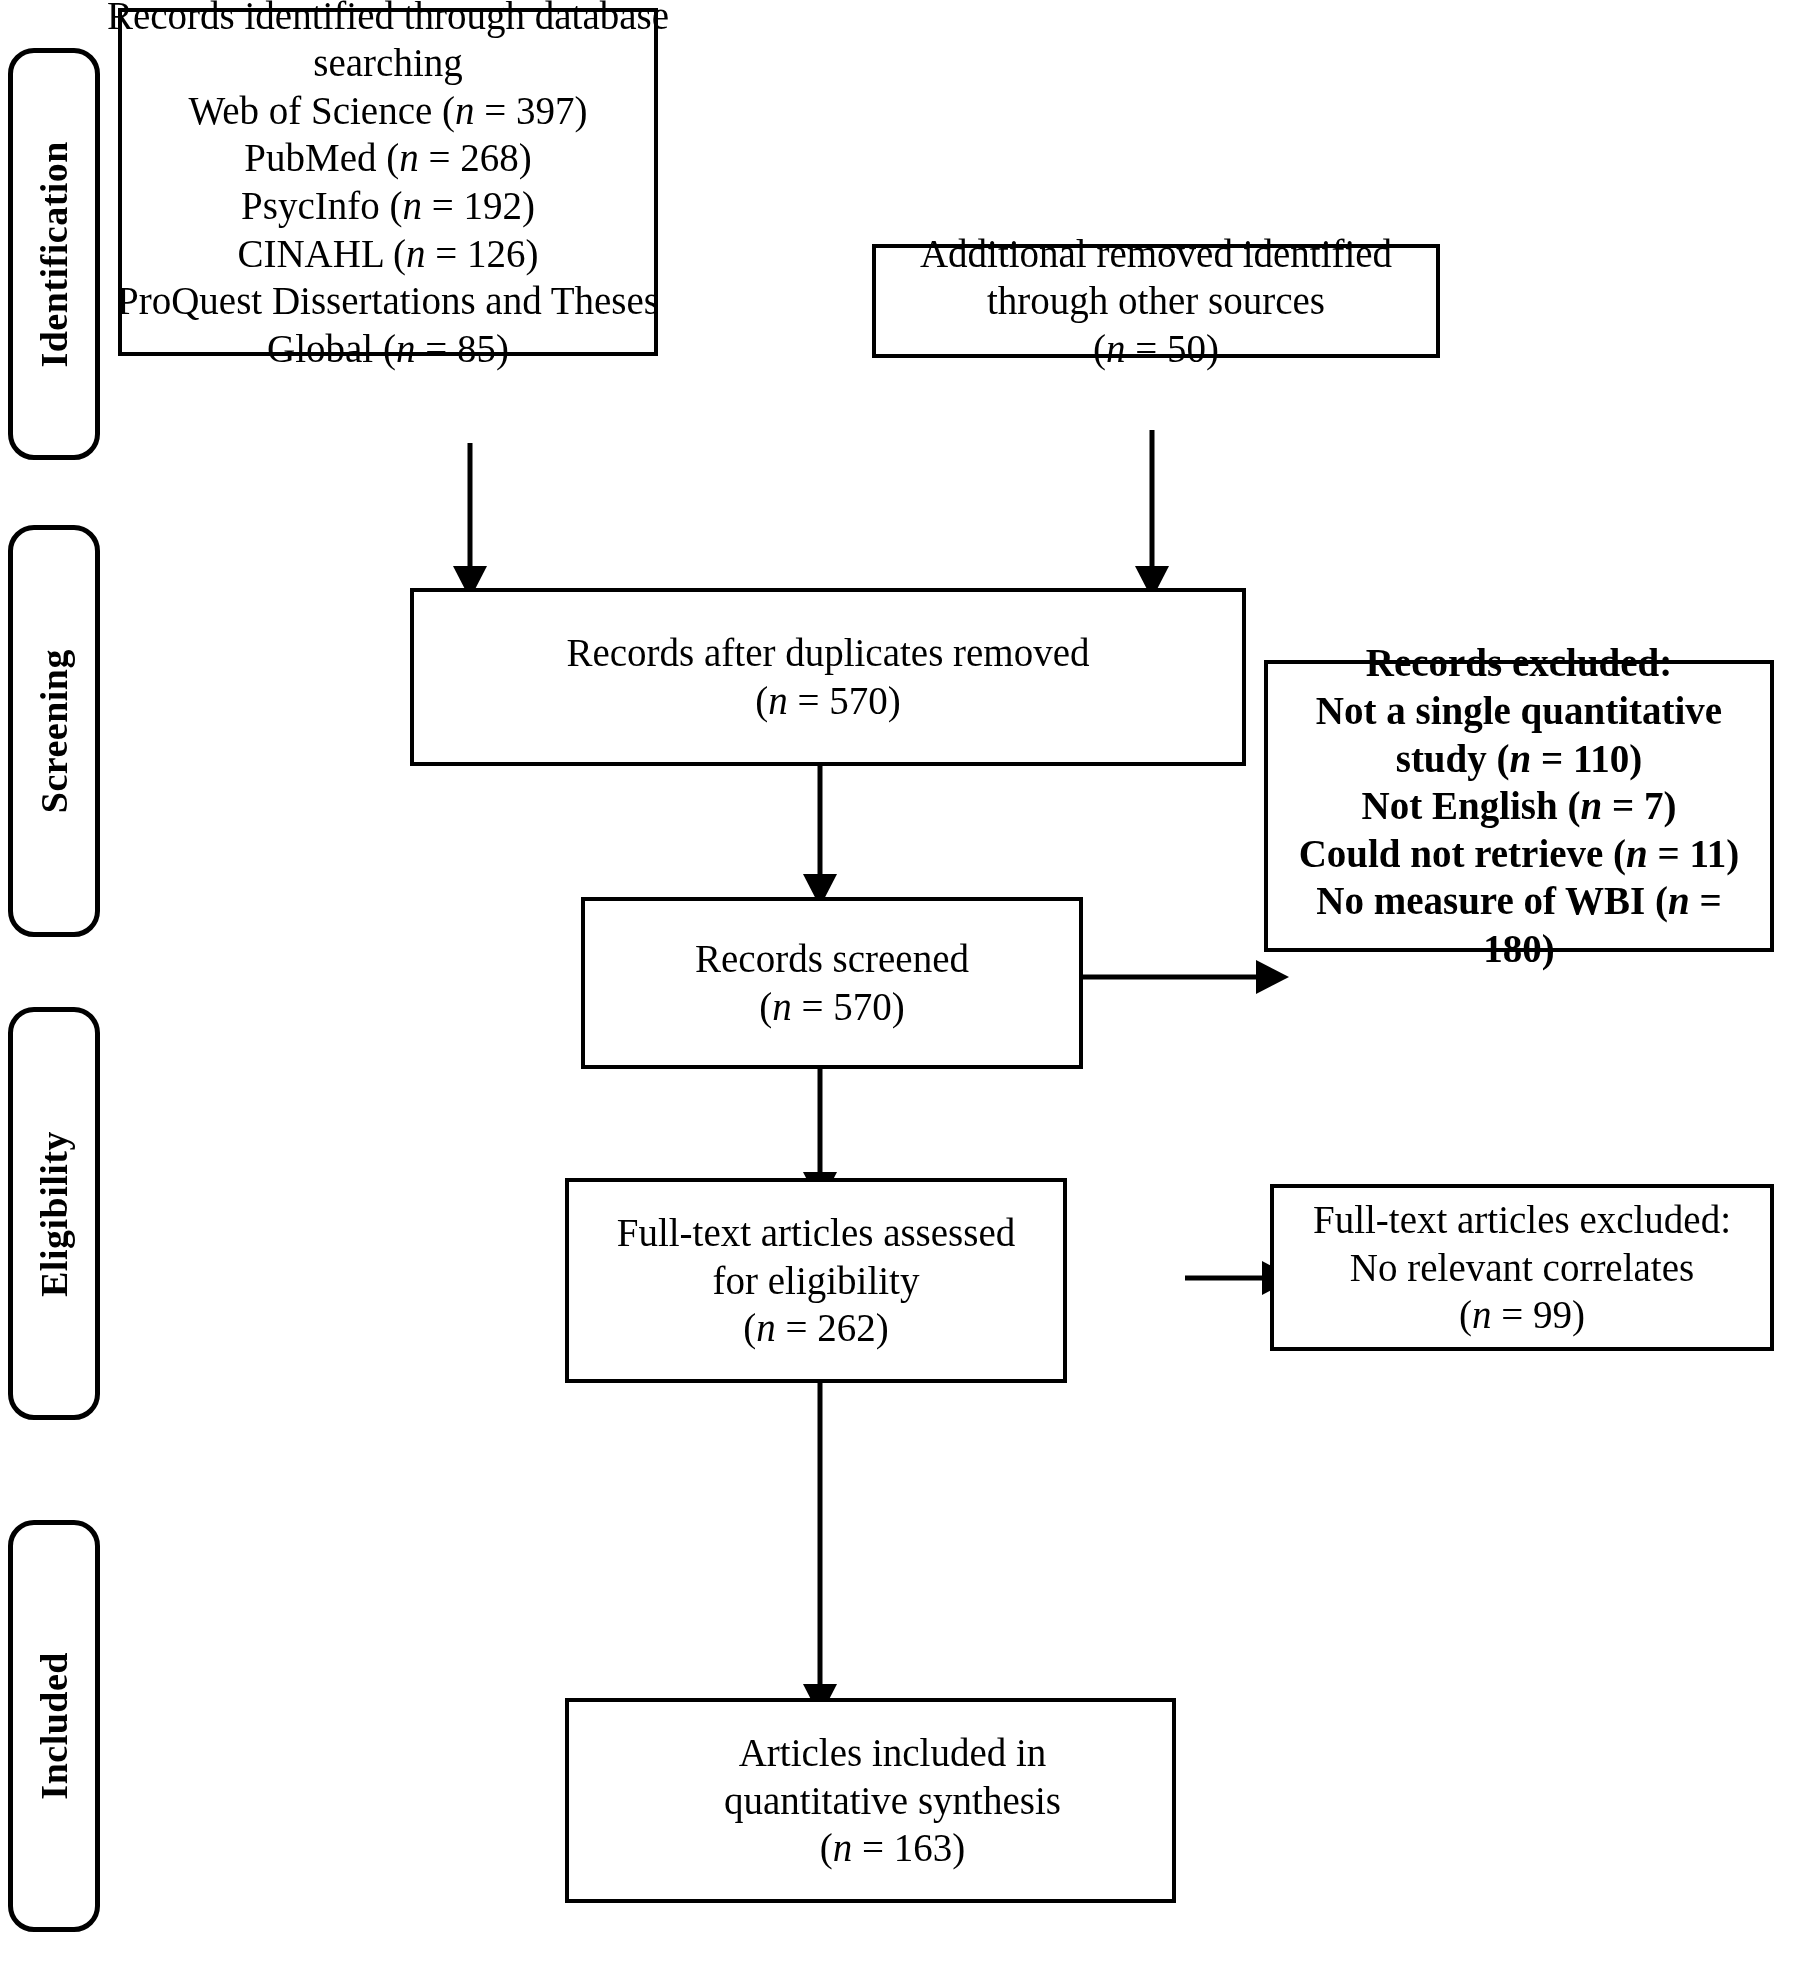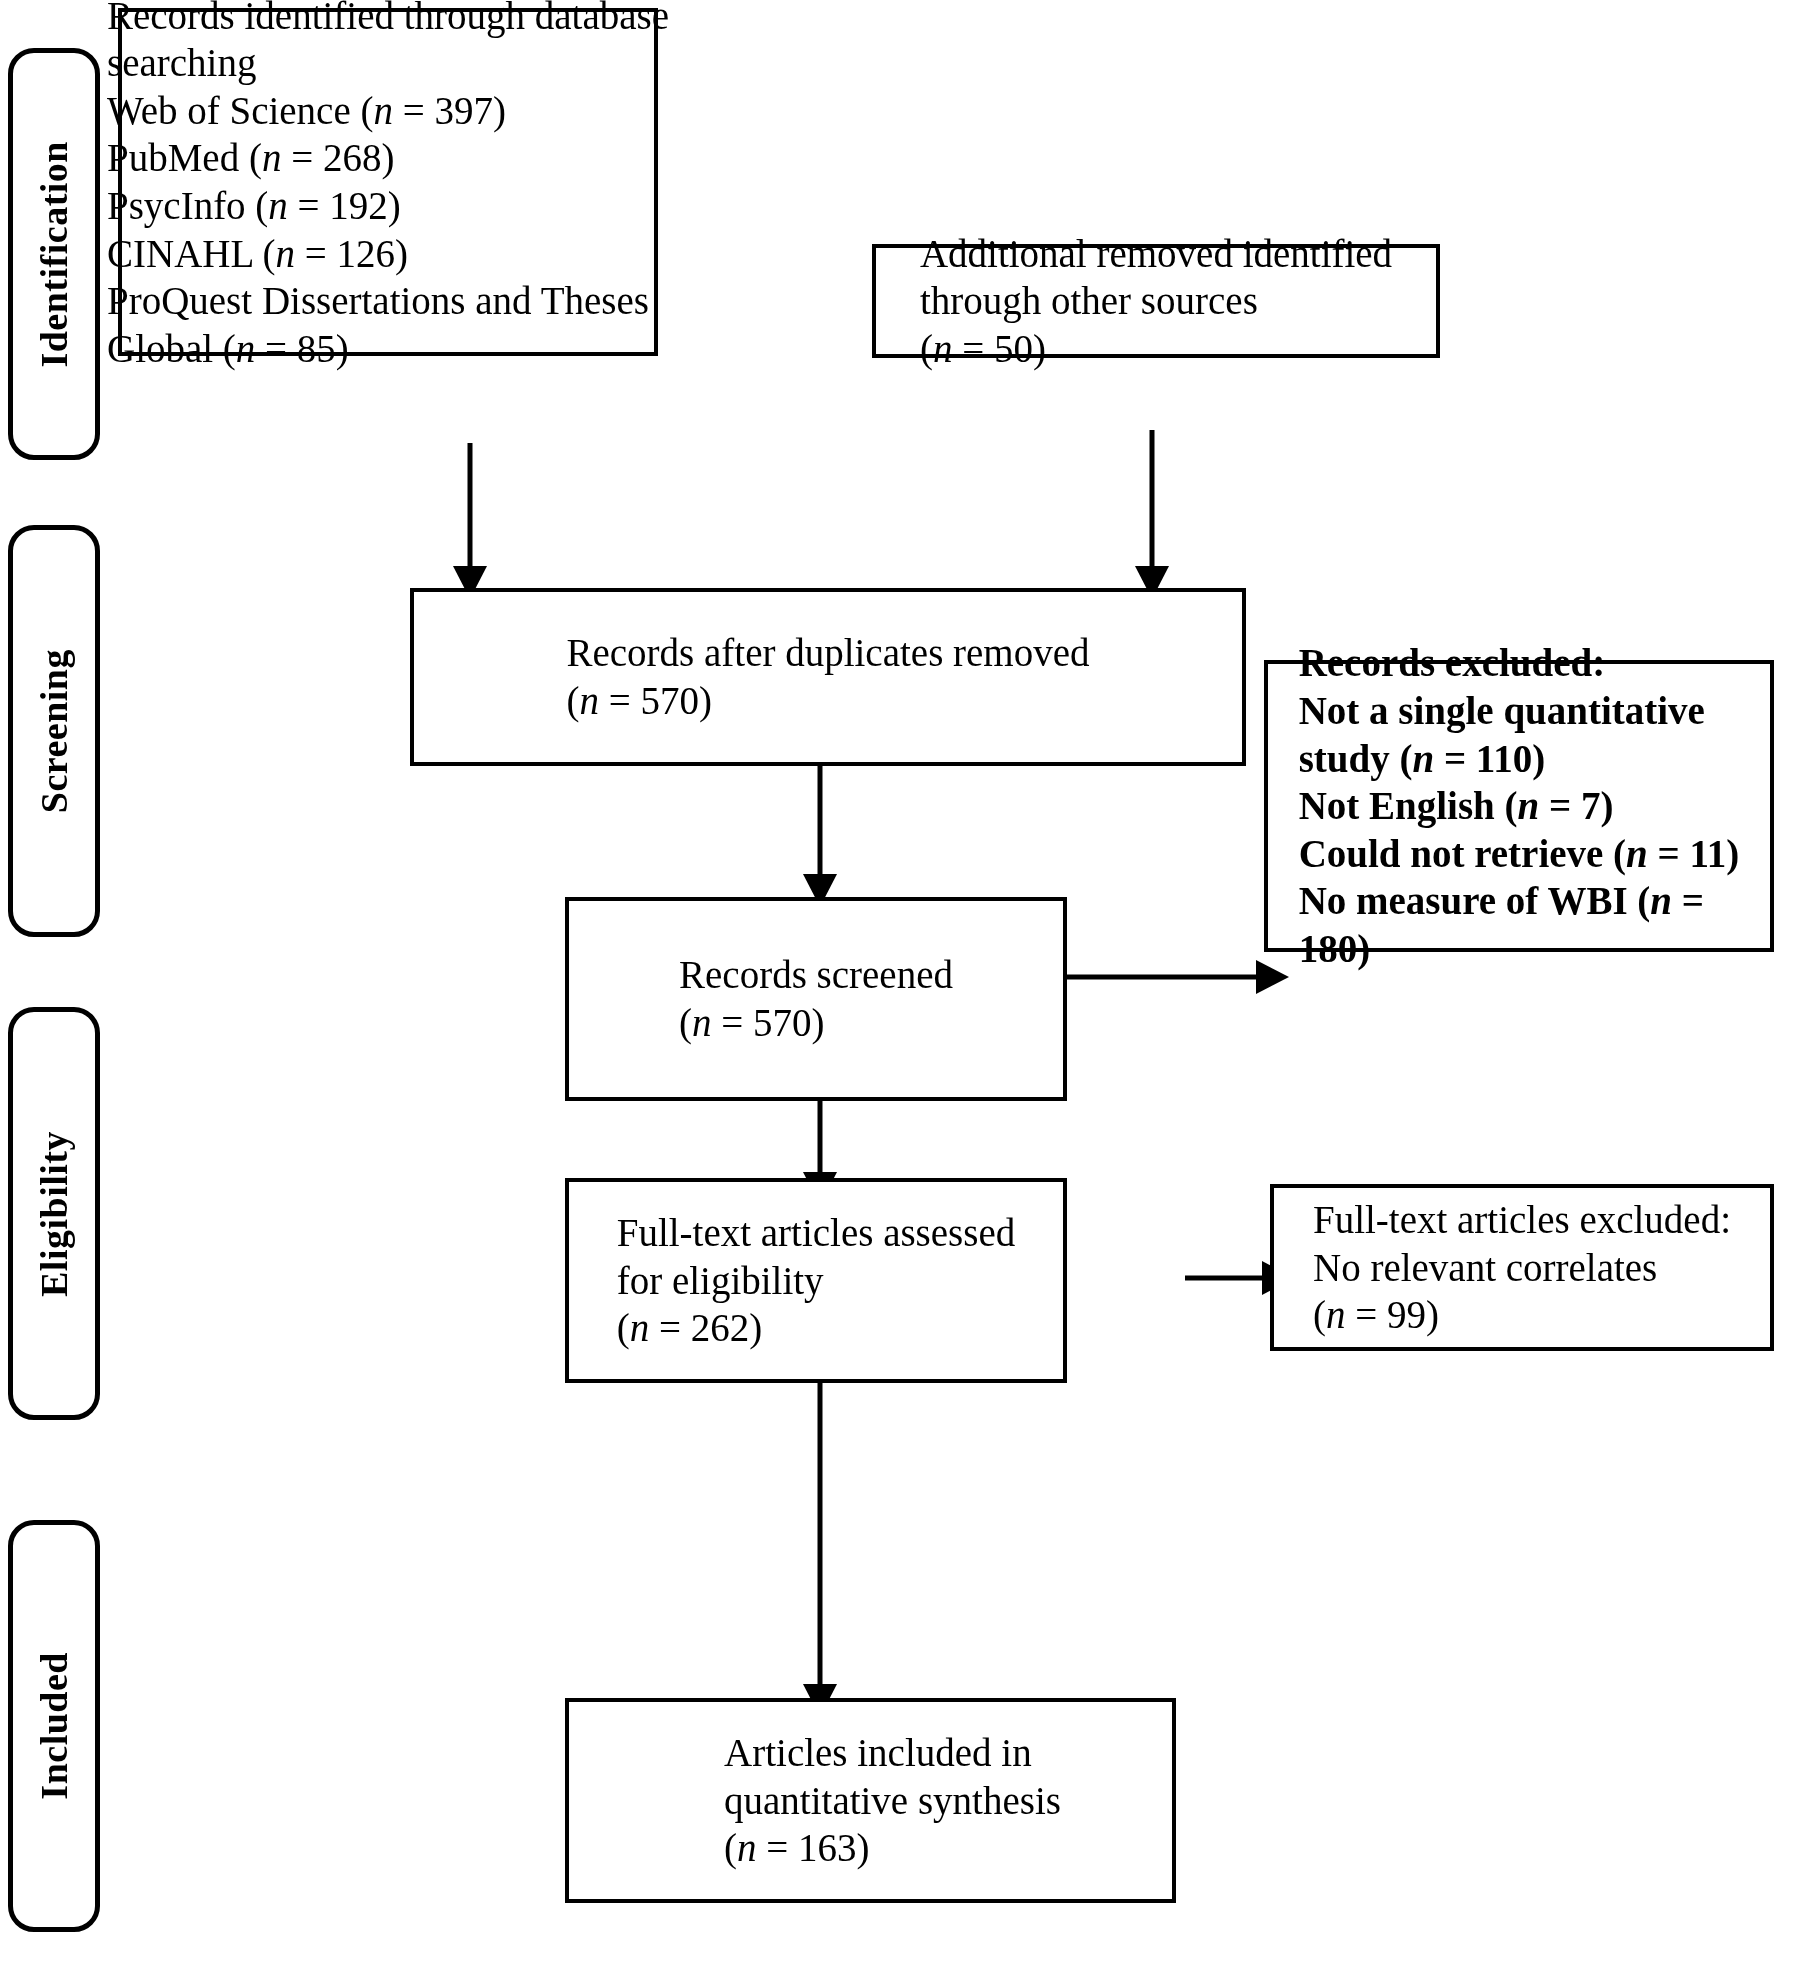--- a/index.html
+++ b/index.html
@@ -52,20 +52,21 @@
 
   
   .node {
     position: absolute;
     border: 4px solid #000000;
     background: #ffffff;
     box-sizing: border-box;
     display: flex;
     align-items: center;
     justify-content: center;
+    text-align: center;
     color: #000000;
   }
   .node .txt {
     font-size: 39px;
     line-height: 1.22;
     padding: 0 12px;
   }
   .node .txt .ln {
     display: block;
     white-space: nowrap;
@@ -151,21 +152,21 @@
         <span class="ln">Records excluded:</span>
         <span class="ln">Not a single quantitative</span>
         <span class="ln">study (<em class="ital">n</em> = 110)</span>
         <span class="ln">Not English (<em class="ital">n</em> = 7)</span>
         <span class="ln">Could not retrieve (<em class="ital">n</em> = 11)</span>
         <span class="ln">No measure of WBI (<em class="ital">n</em> =</span>
         <span class="ln">180)</span>
       </div>
     </div>
 
-    <div class="node" style="left:565px; top:897px; width:502px; height:204px;">
+    <div class="node" style="left:581px; top:897px; width:502px; height:172px;">
       <div class="txt">
         <span class="ln">Records screened</span>
         <span class="ln">(<em class="ital">n</em> = 570)</span>
       </div>
     </div>
 
     <div class="node" style="left:565px; top:1178px; width:502px; height:205px;">
       <div class="txt">
         <span class="ln">Full-text articles assessed</span>
         <span class="ln">for eligibility</span>

